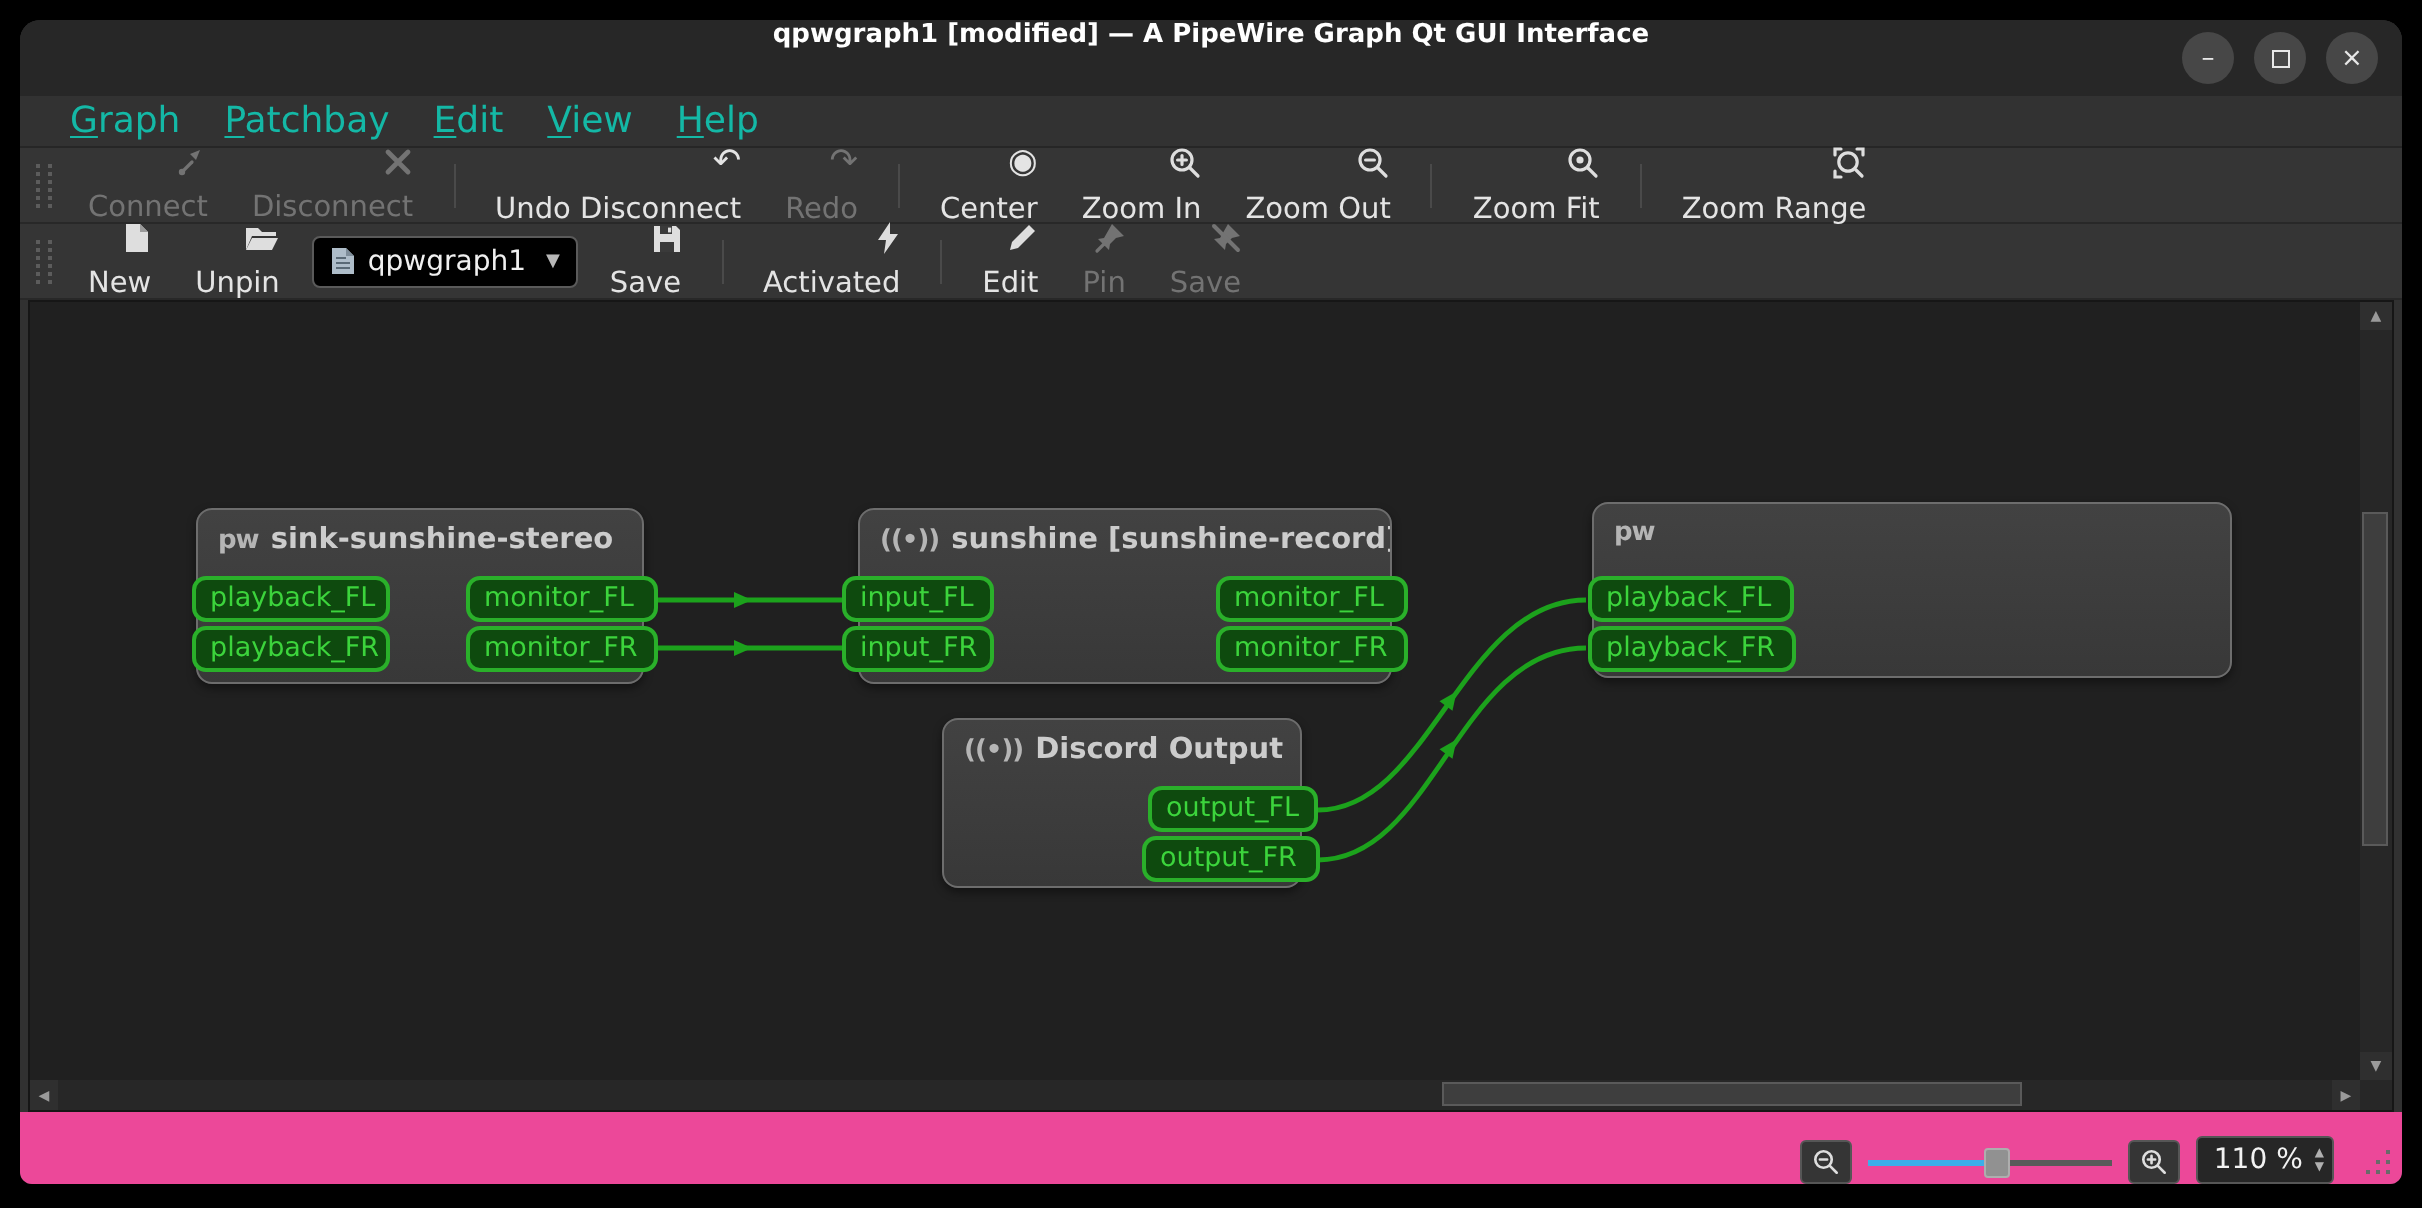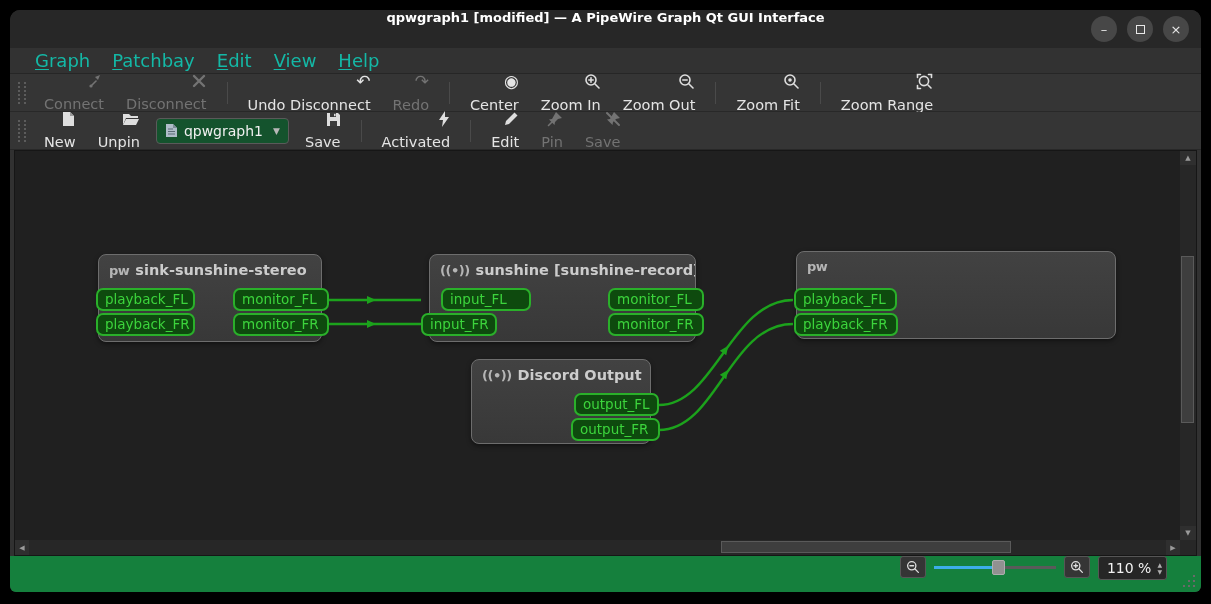--- a/index.html
+++ b/index.html
@@ -34,21 +34,21 @@
   .tb-btn { display:flex; align-items:flex-end; gap:7px; padding:5px 10px;
     color:#e4e4e4; font-size:14.5px; white-space:nowrap; border-radius:3px;flex-direction:column; }
   .tb-btn.disabled { color:#737373; }
   .tb-btn svg { display:block; }
   .glyph { font-size:17px; line-height:1; }
   .ico-stroke { stroke:#dedede; fill:none; stroke-width:1.6; stroke-linecap:round; }
   .disabled .ico-stroke { stroke:#737373; }
   .ico-fill { fill:#dedede; }
   .disabled .ico-fill { fill:#737373; }
 
-  .combo { display:flex; align-items:center; gap:6px; background:#14532d;
+  .combo { display:flex; align-items:center; gap:6px; background:#000000;
     border:1px solid #5a5a5a; border-radius:4px; padding:4px 8px; color:#f0f0f0;
     font-size:14px; margin:0 4px; }
   .combo .arrow { font-size:9px; color:#b8b8b8; margin-left:4px; }
 
   
   .canvas-wrap { flex:1; margin:0 4px; position:relative;
     border:1px solid #161616; background:#202020; overflow:hidden; }
   .graph { position:absolute; left:0; top:0; right:16px; bottom:15px; overflow:hidden; }
   .edges { position:absolute; left:0; top:0; pointer-events:none; }
   .edge { fill:none; stroke:#1ca21c; stroke-width:2.4px; }
@@ -68,22 +68,22 @@
   .vscroll { position:absolute; top:0; right:0; width:16px; bottom:15px; background:#272727; }
   .hscroll { position:absolute; left:0; right:16px; bottom:0; height:15px; background:#272727; }
   .sc-btn { position:absolute; background:#2f2f2f; color:#9a9a9a; font-size:7px;
     display:flex; align-items:center; justify-content:center; }
   .vscroll .sc-btn { width:16px; height:14px; }
   .hscroll .sc-btn { width:14px; height:15px; }
   .sc-thumb { position:absolute; background:#3e3e3e; border:1px solid #5a5a5a; }
   .corner { position:absolute; right:0; bottom:0; width:16px; height:15px; background:#272727; }
 
   
-  .statusbar { height:36px; background:#15803d; flex:none; position:relative;
-    display:flex; align-items:flex-start; justify-content:flex-end; padding-right:34px; gap:8px; }
+  .statusbar { height:36px; background:#ec4899; flex:none; position:relative;
+    display:flex; align-items:flex-end; justify-content:flex-end; padding-right:34px; gap:8px; }
   .sb-btn { width:26px; height:22px; background:#353535; border:1px solid #565656;
     border-radius:3px; display:flex; align-items:center; justify-content:center; }
   .slider { position:relative; width:122px; height:22px; }
   .slider .track { position:absolute; left:0; right:0; top:10px; height:3px; background:#5a5a5a; }
   .slider .fill { position:absolute; left:0; top:10px; height:3px; width:64px; background:#3daee9; }
   .slider .handle { position:absolute; left:58px; top:4px; width:13px; height:15px;
     background:#919191; border:1px solid #aeaeae; border-radius:2px; }
   .spinbox { display:flex; align-items:center; background:#262626; border:1px solid #565656;
     border-radius:3px; height:24px; padding:0 4px 0 8px; color:#f2f2f2; font-size:14px; gap:6px; }
   .spin-arrows { display:flex; flex-direction:column; gap:1px; color:#b0b0b0; font-size:6px; line-height:1; }
@@ -269,21 +269,21 @@
       <div class="port" style="left:81px;top:162px;width:99px">playback_FR</div>
       <div class="port" style="left:218px;top:137px;width:96px">monitor_FL</div>
       <div class="port" style="left:218px;top:162px;width:96px">monitor_FR</div>
 
       <div class="node" style="left:414px;top:103px;width:267px;height:88px">
         <div class="node-title">
             <span class="node-icon">((•))</span>
             <span>sunshine [sunshine-record]</span>
           </div>
       </div>
-      <div class="port" style="left:426px;top:137px;width:90px">input_FL</div>
+      <div class="port" style="left:406px;top:137px;width:76px">input_FL</div>
       <div class="port" style="left:406px;top:162px;width:76px">input_FR</div>
       <div class="port" style="left:593px;top:137px;width:96px">monitor_FL</div>
       <div class="port" style="left:593px;top:162px;width:96px">monitor_FR</div>
 
       <div class="node" style="left:781px;top:100px;width:320px;height:88px">
         <div class="node-title">
             <span class="node-icon">pw</span>
           </div>
       </div>
       <div class="port" style="left:779px;top:137px;width:103px">playback_FL</div>

